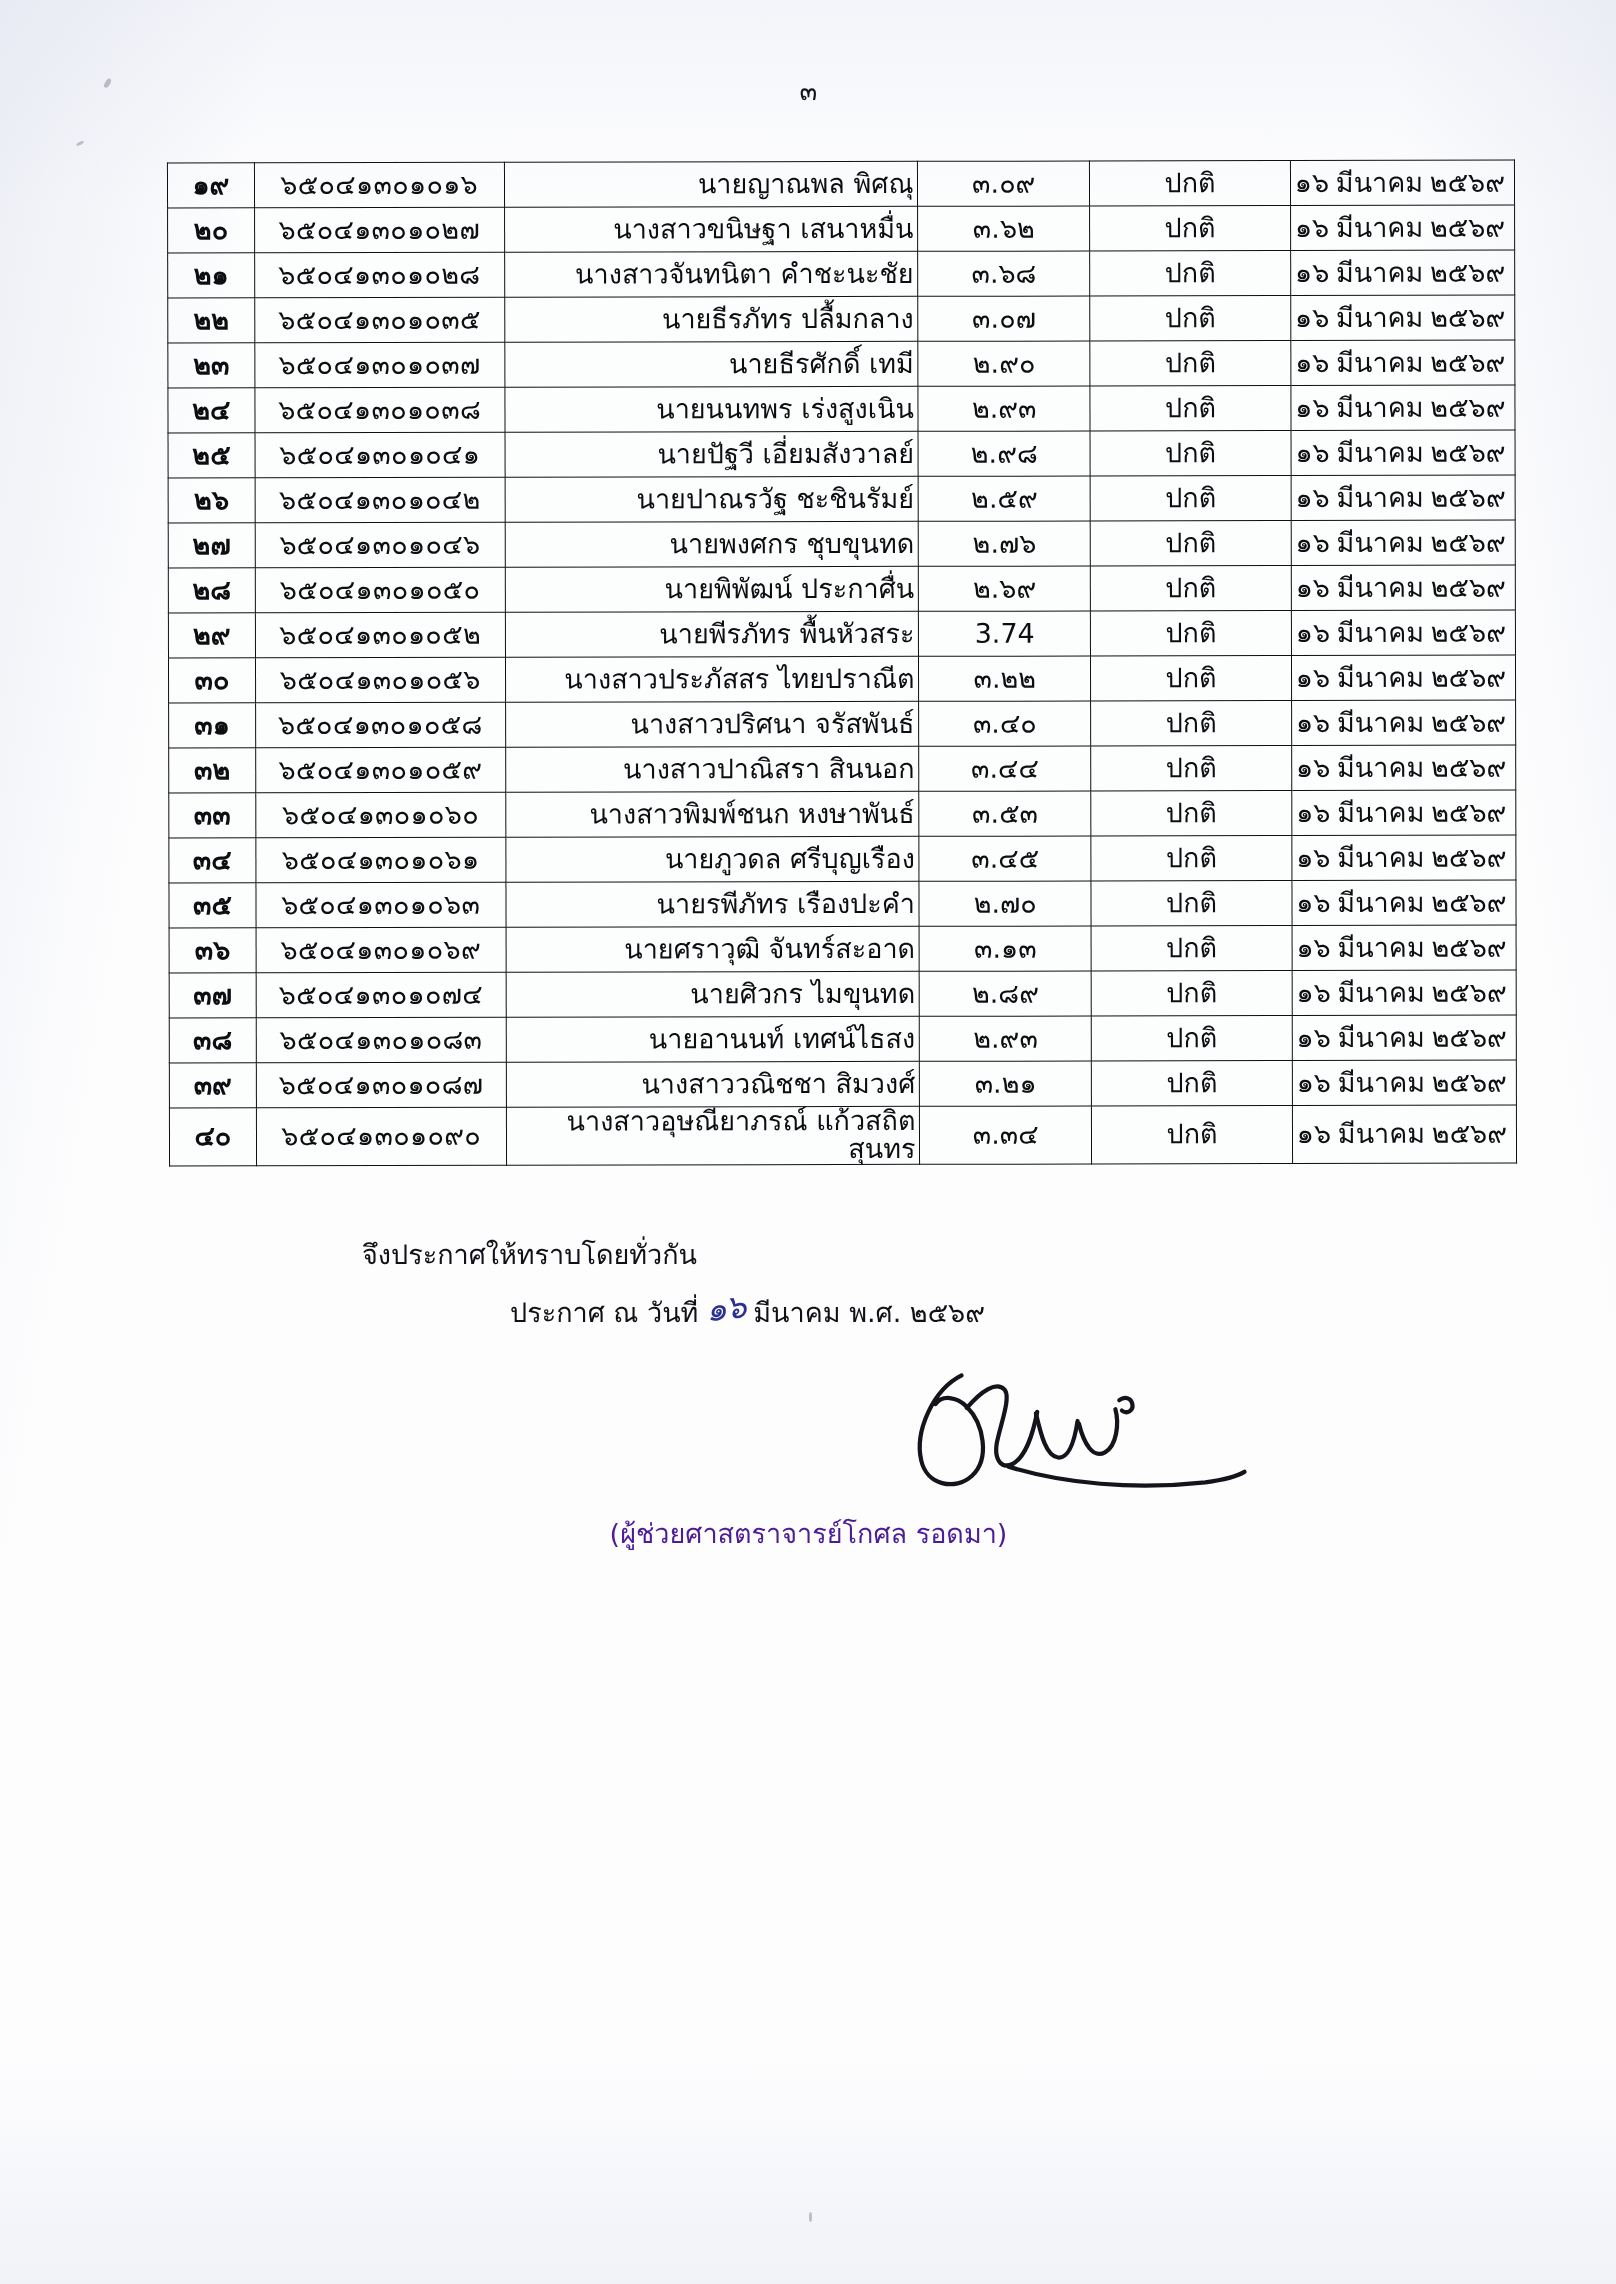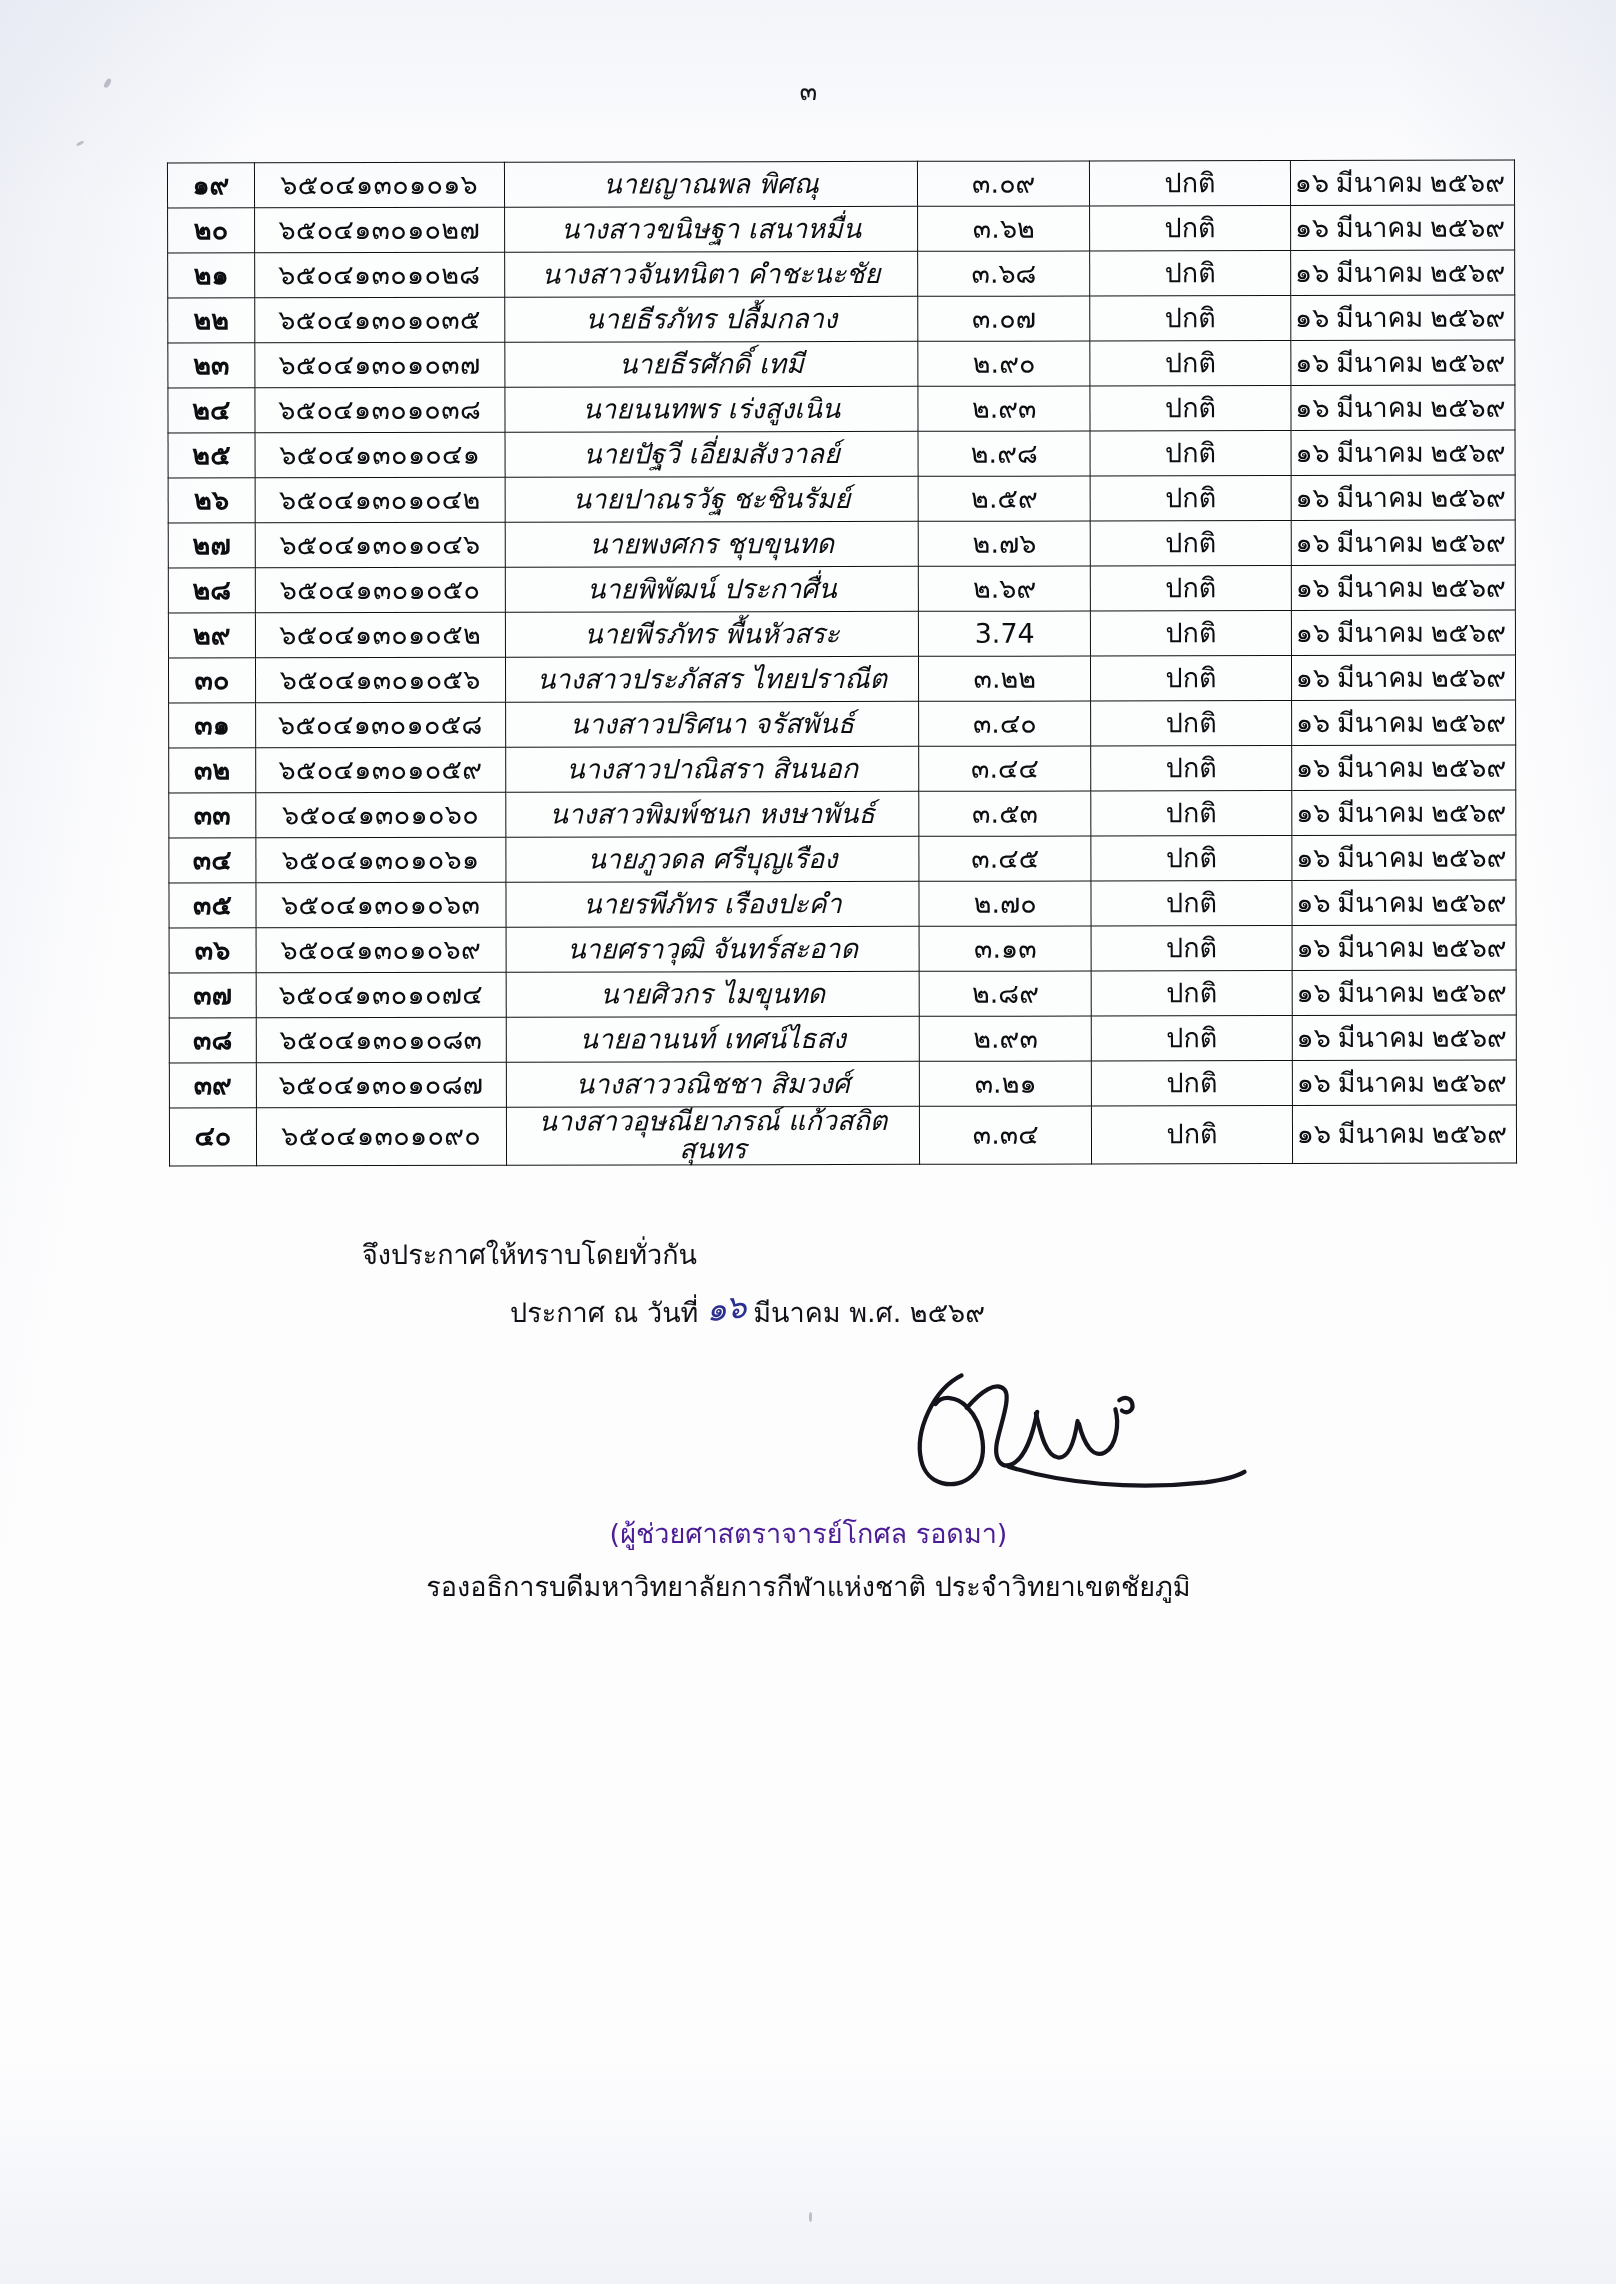--- a/index.html
+++ b/index.html
@@ -63,21 +63,21 @@
     height: 44px;
     font-size: 27px;
     color: #0d0e12;
     padding: 0 3.9px;
     line-height: 1.05;
     vertical-align: middle;
     background: rgba(250,251,253,0.35);
   }
   .c-no    { width: 78px;  text-align: center; font-weight: bold; }
   .c-id    { width: 241px;  text-align: center; letter-spacing: 0.3px; margin-top: 16px; }
-  .c-name  { width: 405px;  text-align: center; padding-left: 14.3px; font-style: italic; }
+  .c-name  { width: 405px;  text-align: right; padding-left: 14.3px; }
   .c-gpa   { width: 163px;  text-align: center; }
   .c-stat  { width: 192px;  text-align: center; }
   .c-date  { width: 215px;  text-align: left; font-family: Liberation Serif, serif; }
 
   .closing {
     position: absolute;
     left: 362px;
     top: 1233px;
     font-size: 27px;
     color: #101117;
@@ -335,15 +335,14 @@
         <path d="M104 72 C126 46, 150 30, 162 44 C172 56, 156 96, 150 126 C146 150, 156 166, 174 158 C194 148, 206 110, 212 78"></path>
         <path d="M210 80 C218 114, 226 146, 244 148 C262 150, 270 118, 274 92"></path>
         <path d="M276 96 C284 128, 298 150, 316 140 C334 130, 338 96, 332 74"></path>
         <path d="M338 60 C346 54, 356 56, 358 66 C360 76, 350 82, 342 76"></path>
         <path d="M168 162 C252 188, 360 198, 470 186 C500 182, 520 176, 530 170"></path>
       </g>
     </svg>
   </div>
 
   <div class="sig-name">(ผู้ช่วยศาสตราจารย์โกศล รอดมา)</div>
-  <div class="sig-title">รองอธิการบดีมหาวิทยาลัยการกีฬาแห่งชาติ  ประจำวิทยาเขตชัยภูมิ</div>
 </div>
 
 
 </body></html>

